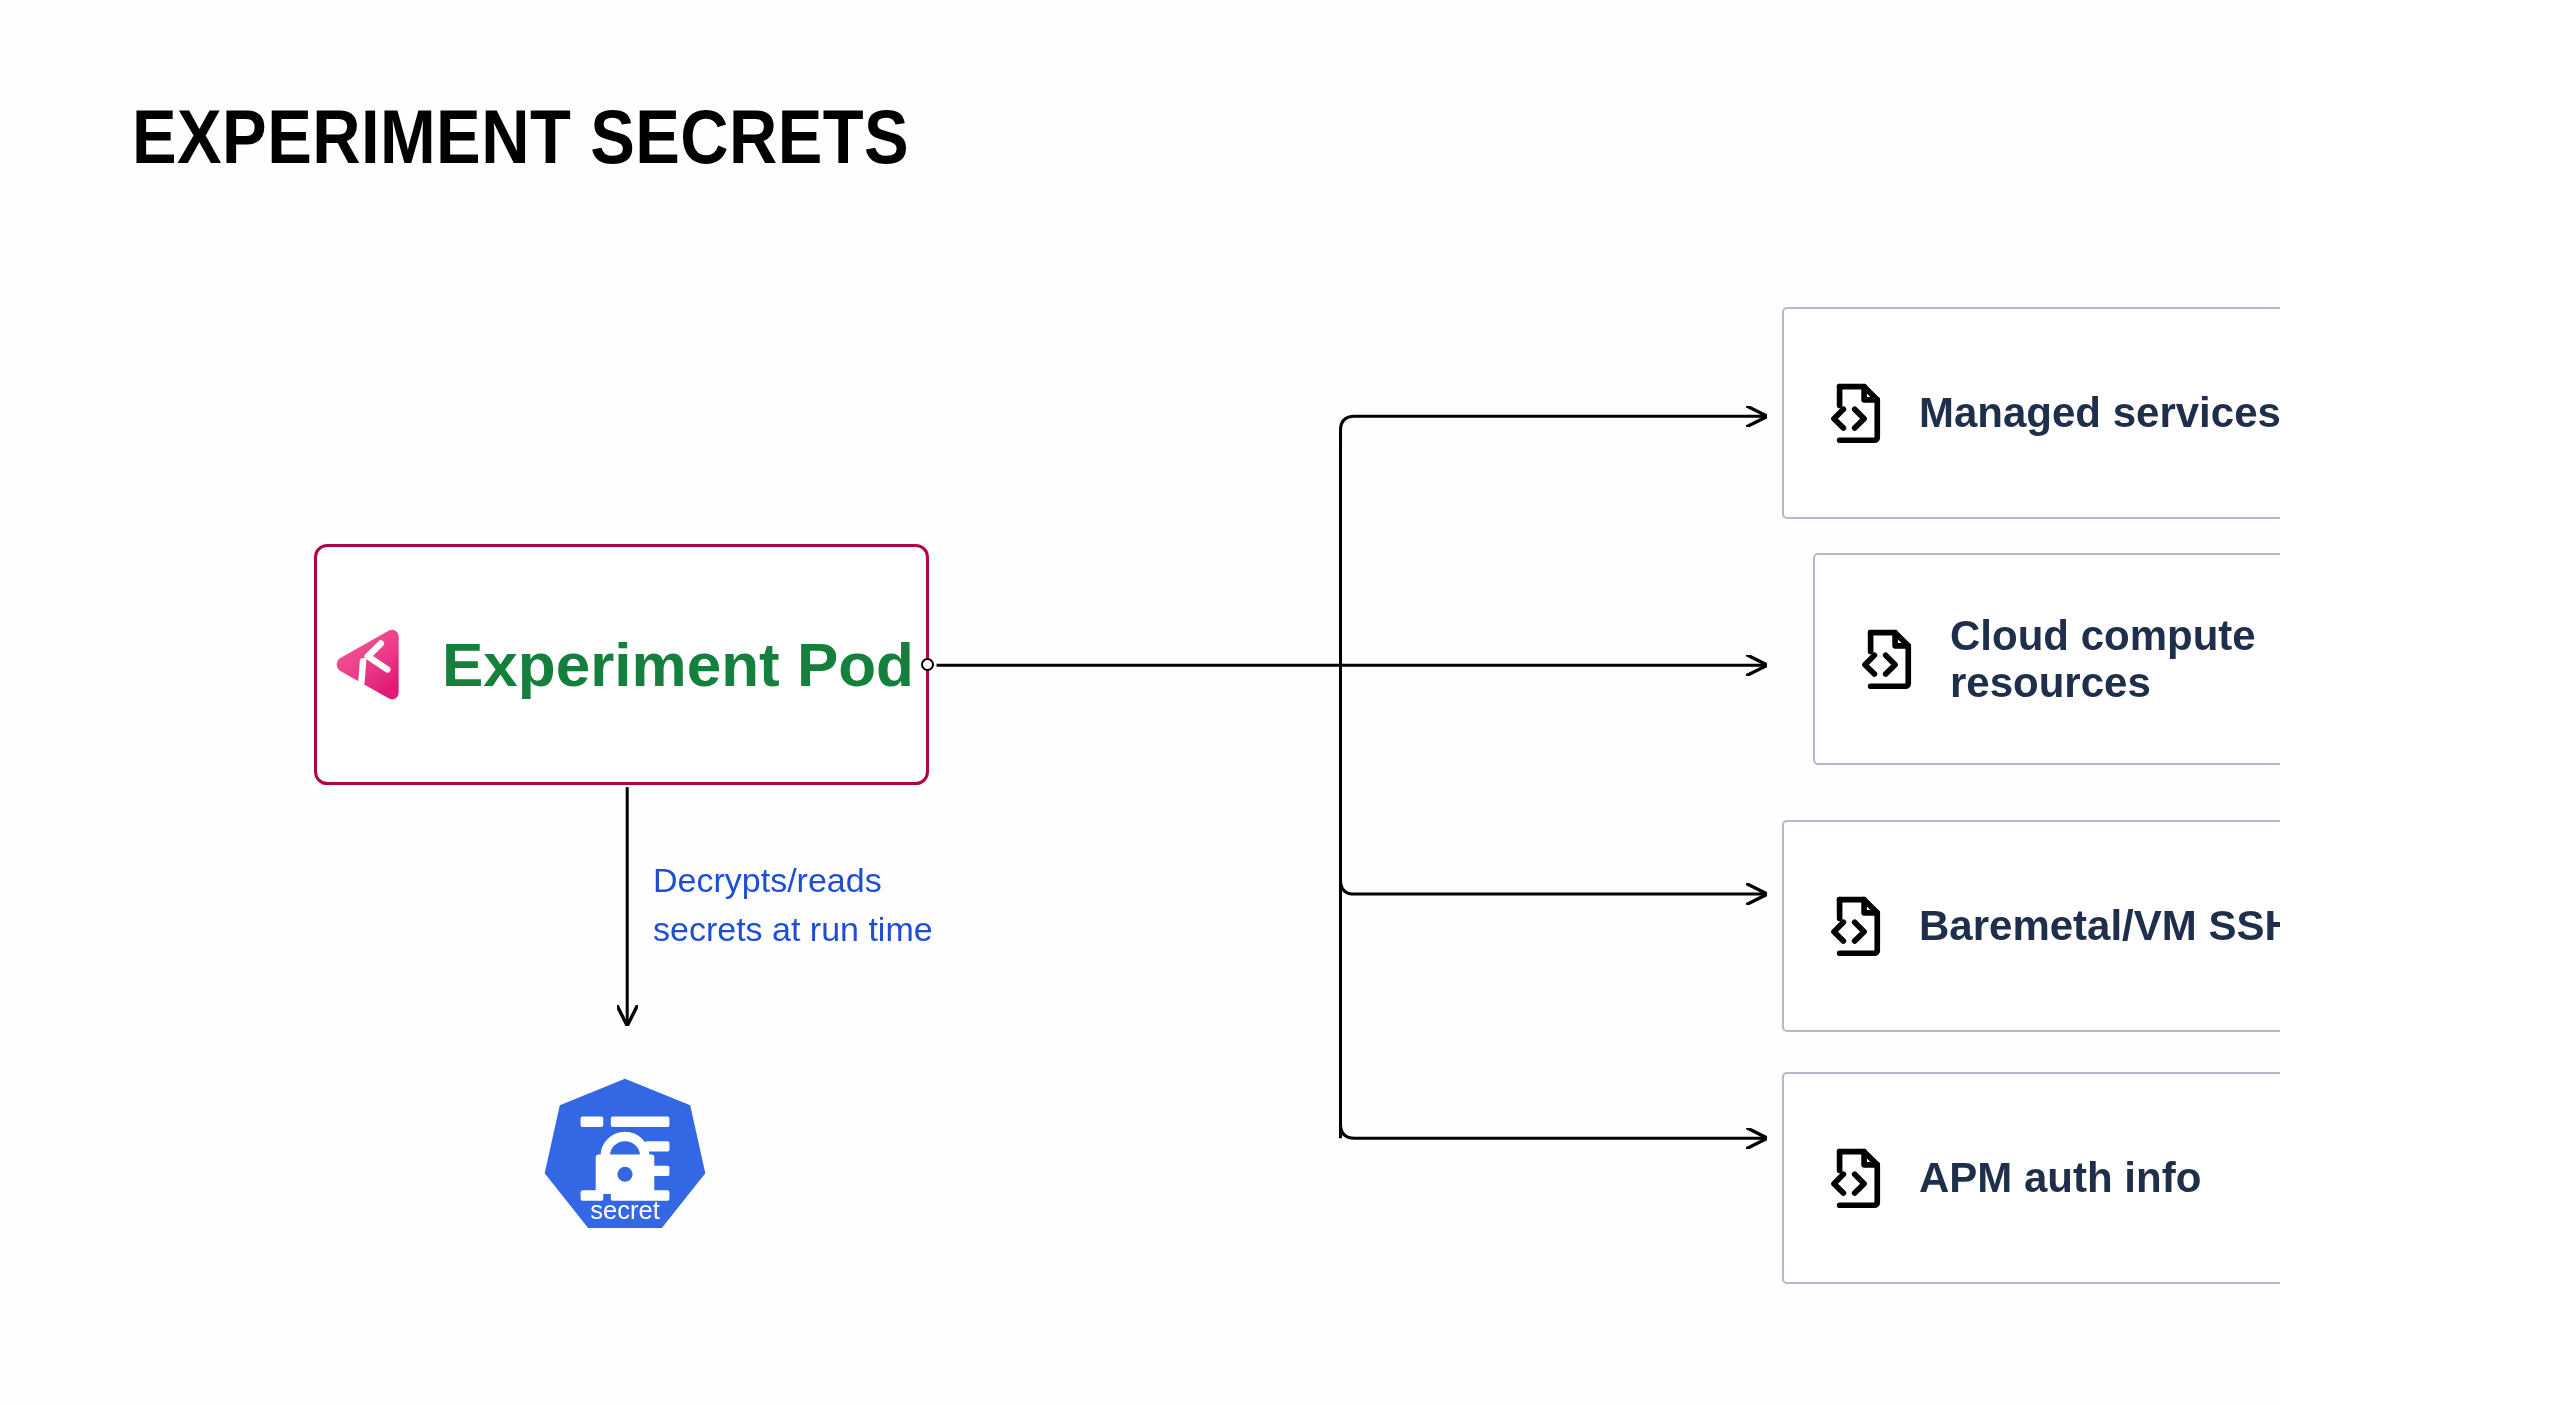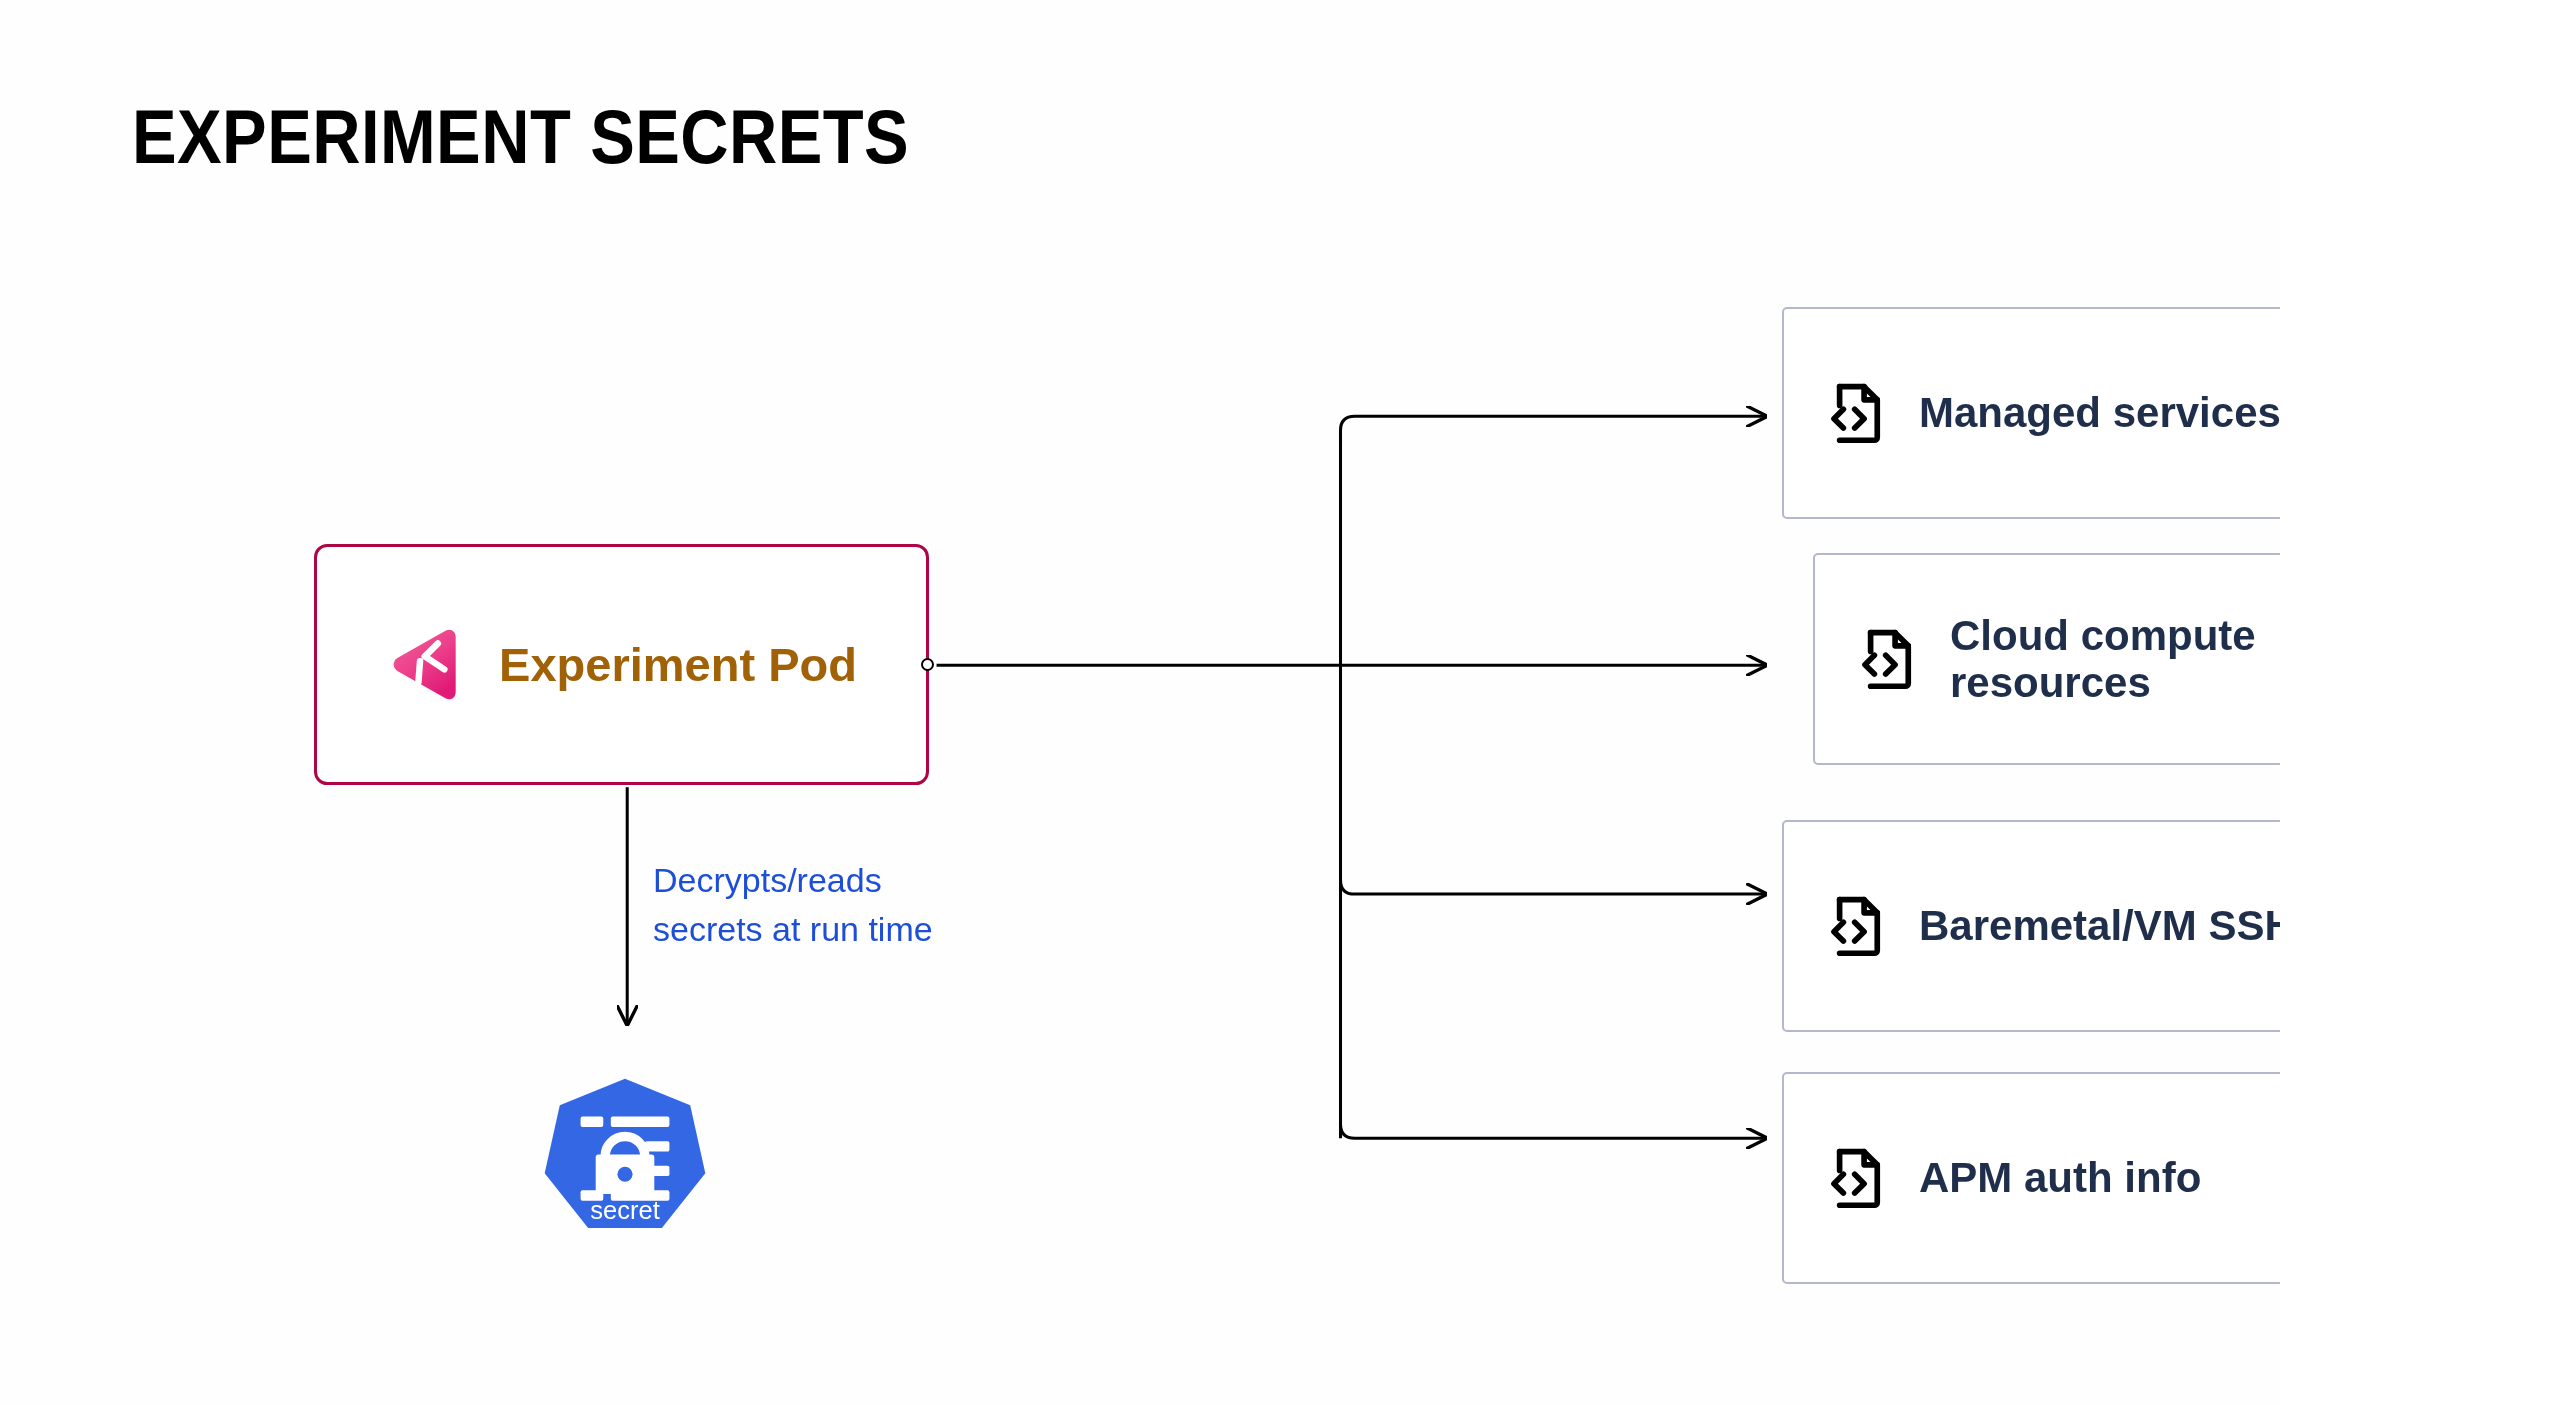--- a/index.html
+++ b/index.html
@@ -43,23 +43,23 @@
     background: #ffffff;
     border: 3.8px solid #af0446;
     border-radius: 13.2px;
     box-sizing: border-box;
     display: flex;
     align-items: center;
     justify-content: center;
     gap: 32px;
   }
   #pod-label {
-    font-size: 47px;
+    font-size: 62px;
     font-weight: 700;
-    color: #a16207;
+    color: #15803d;
     white-space: nowrap;
   }
   .gremlin-icon {
     width: 81px;
     height: 81px;
     flex: 0 0 auto;
   }
 
   
   #pod-port {

